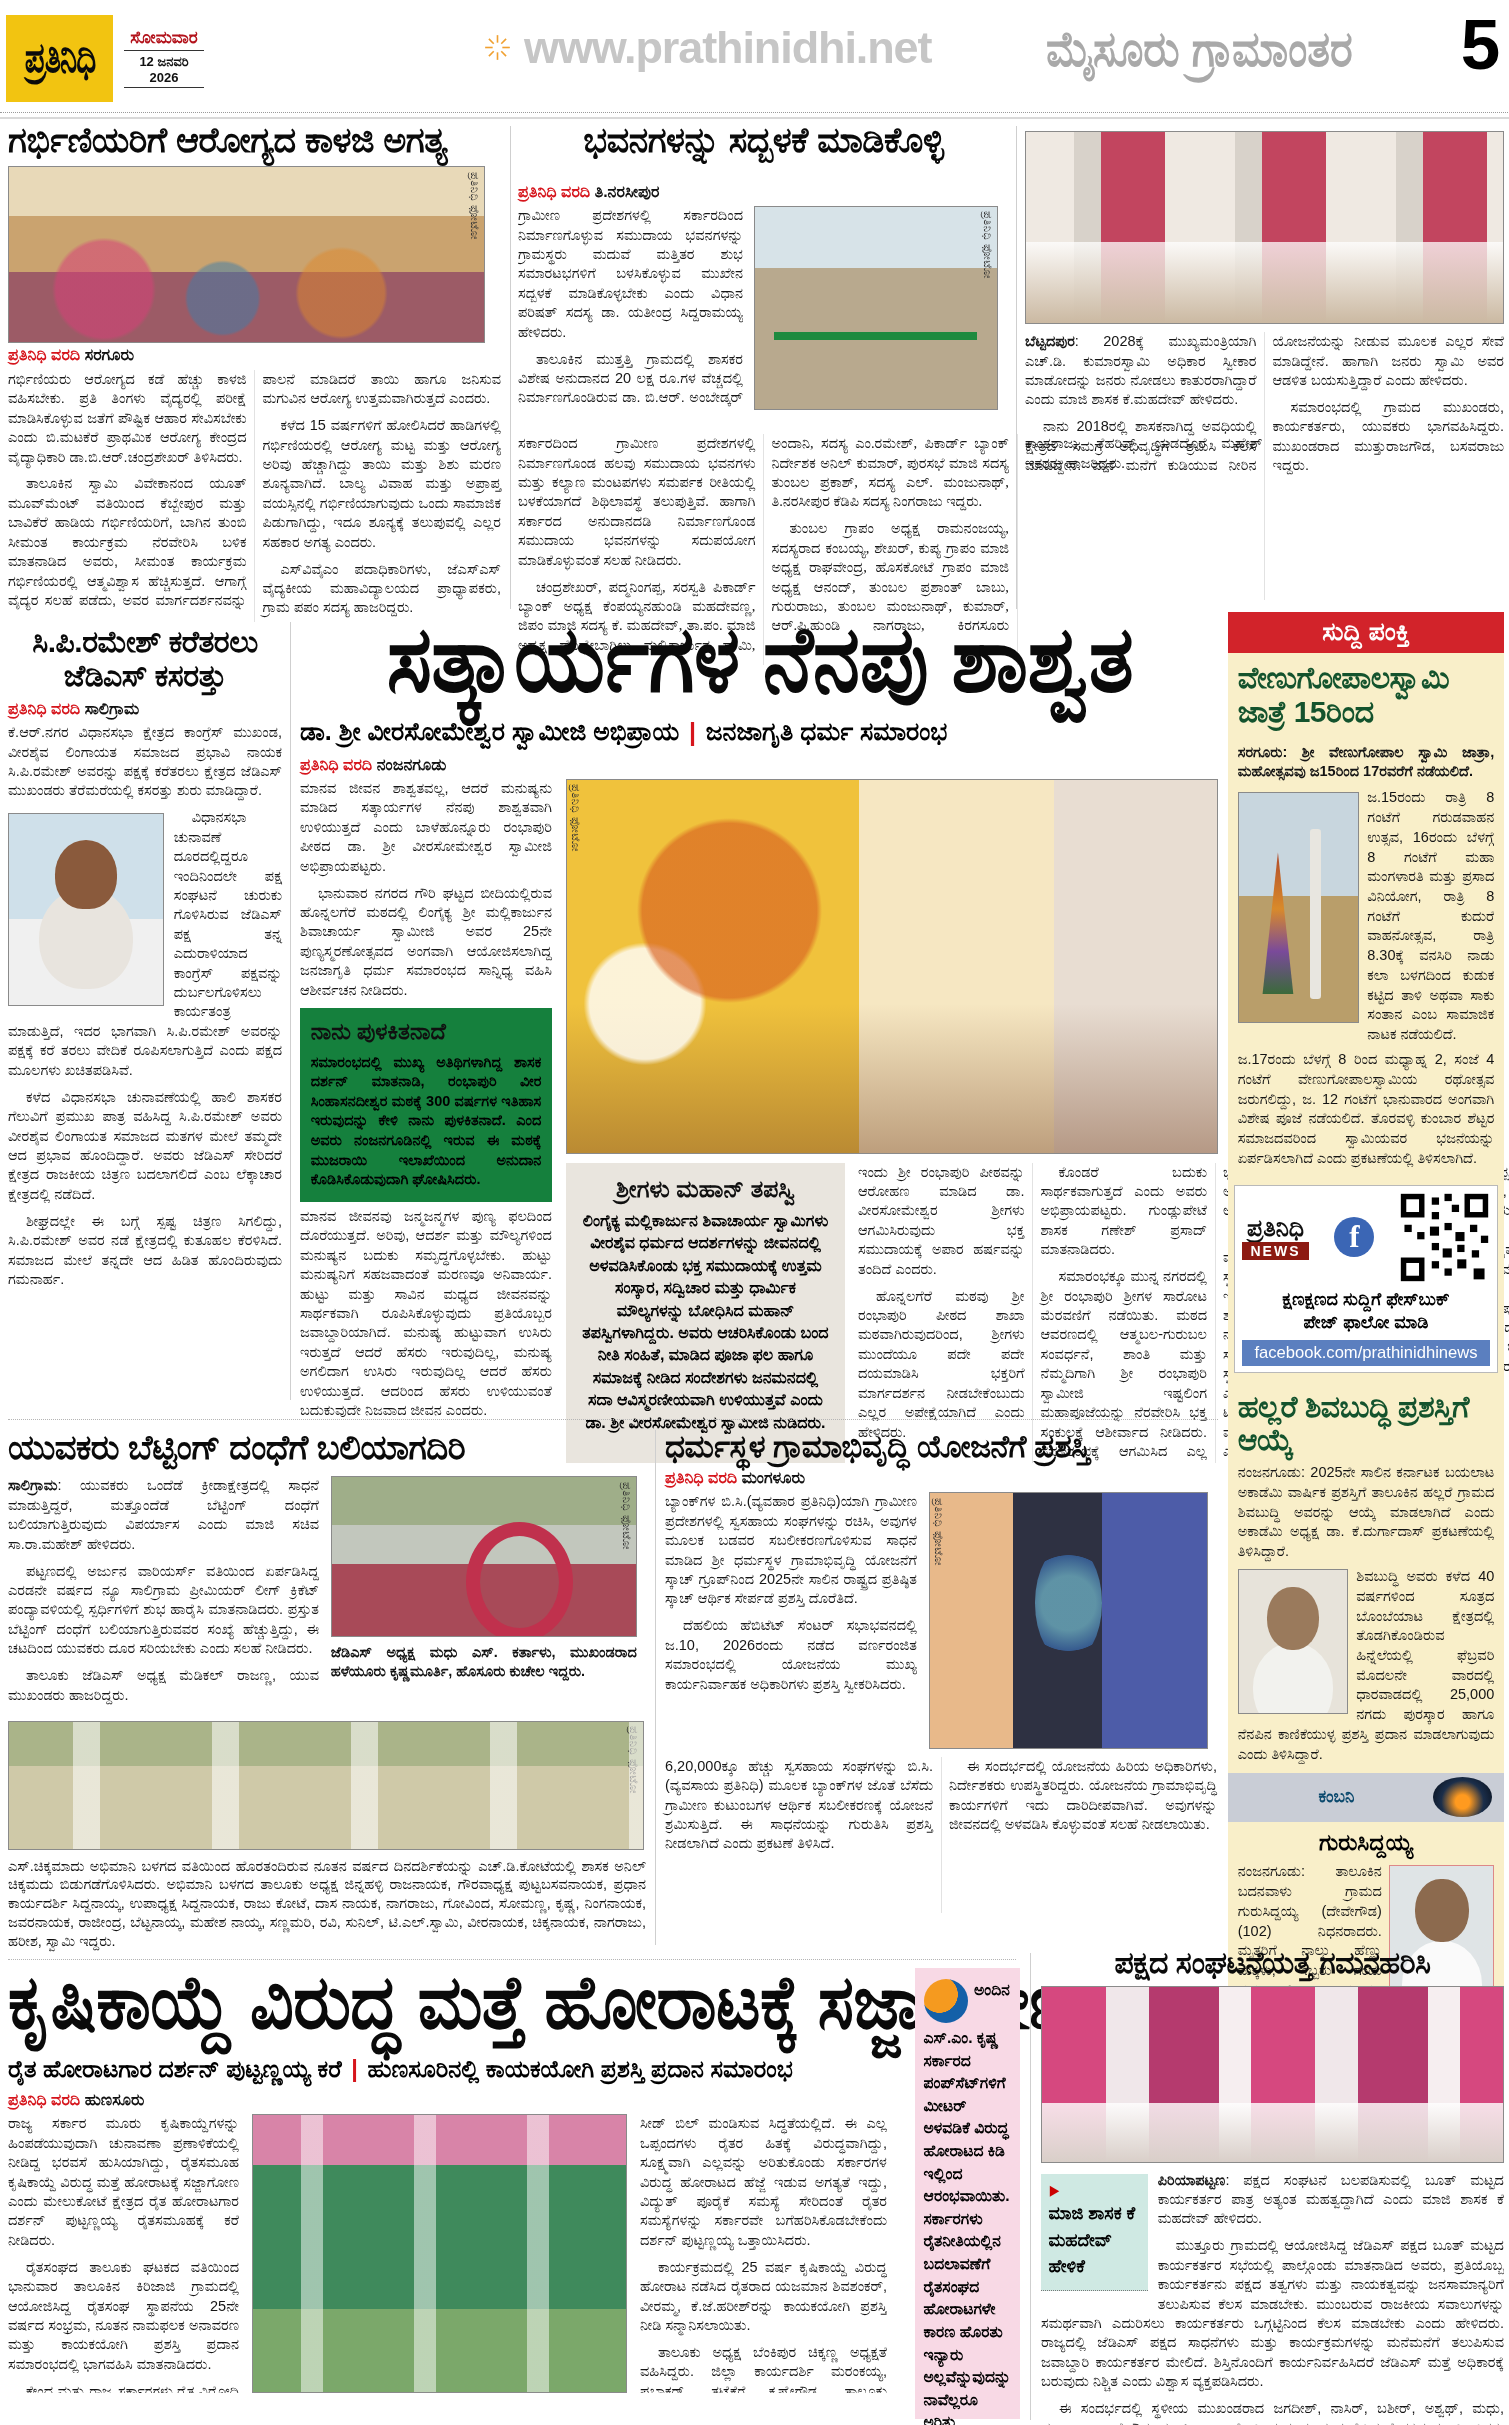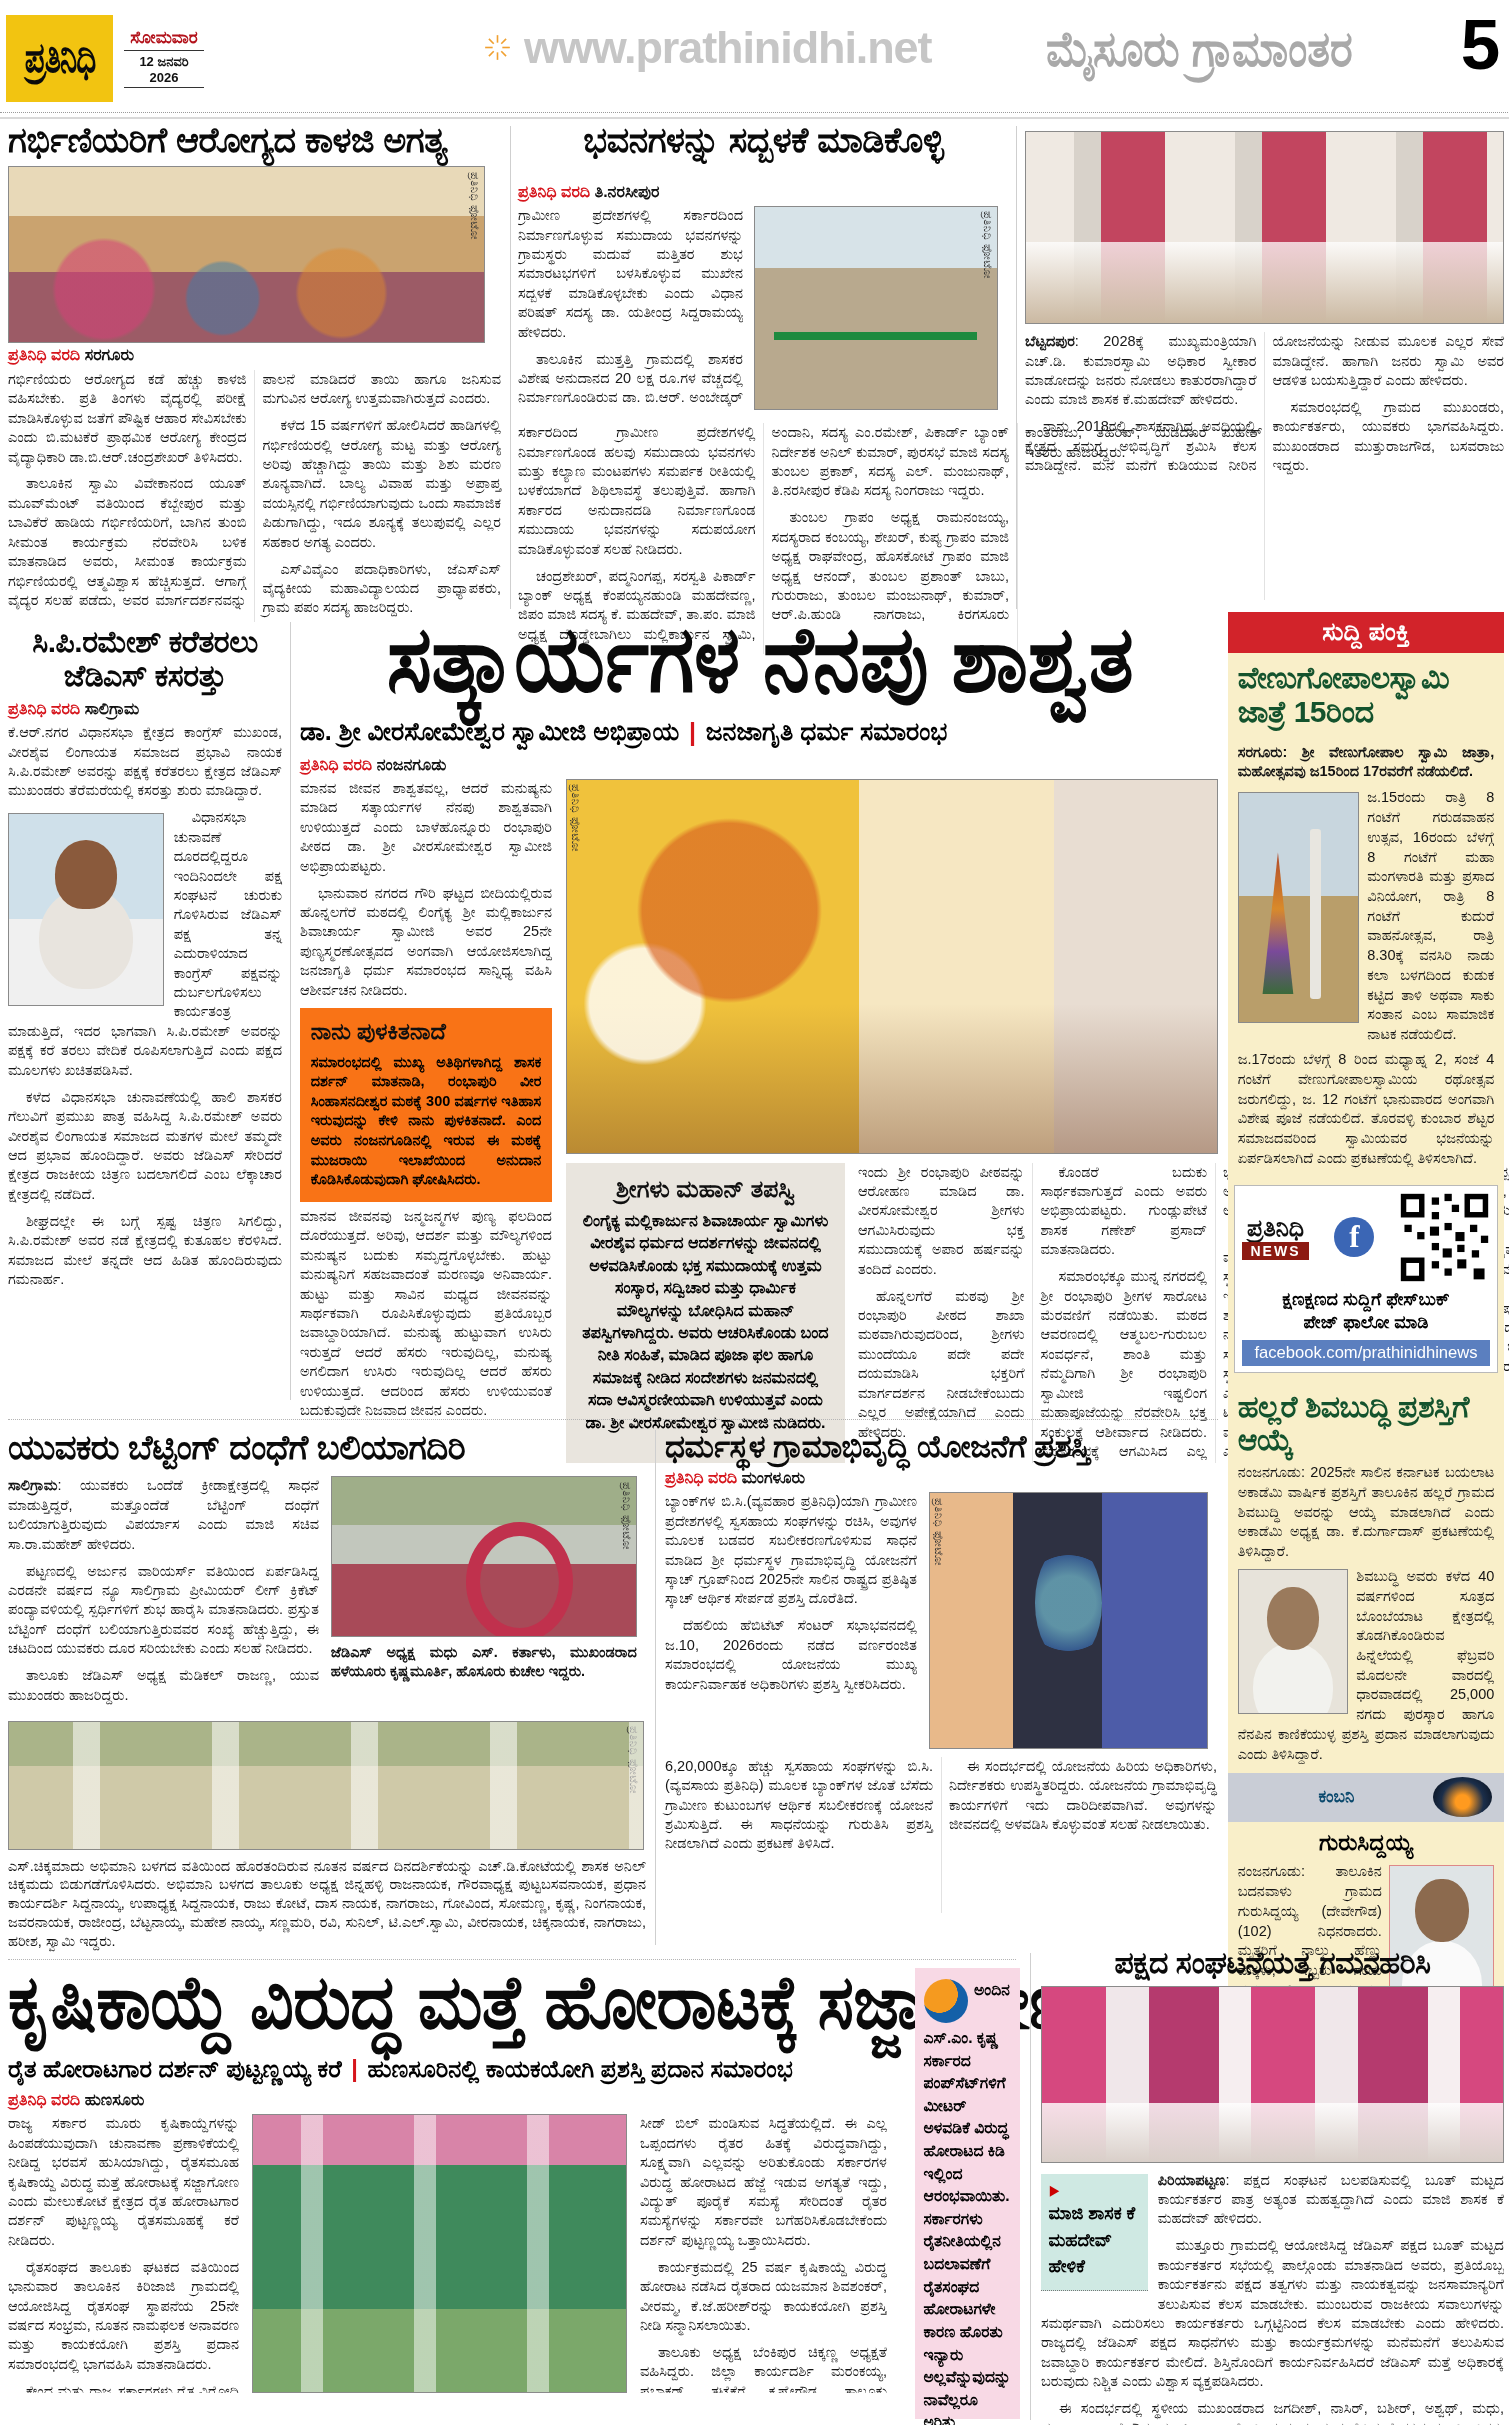--- a/index.html
+++ b/index.html
@@ -30,21 +30,21 @@
   .day-box .day { color:#b3121b; font-weight:bold; font-size:17px; border-bottom:1.1px solid #333; padding-bottom:2.1px; }
   .day-box .date { color:#111; font-weight:bold; font-size:13px; padding-top:3.2px; border-bottom:1.1px solid #333; padding-bottom:2.1px;}
   .site { position:absolute; left:483px; top:21.5px; display:flex; align-items:center; gap:12px; }
   .site .url { font-size:45px; font-weight:bold; color:#c6c6c6; letter-spacing:-1.1px; }
   .edition { position:absolute; left:1046px; top:25px; font-size:43px; font-weight:bold; color:#a9a9a9; transform:scaleY(1.15); }
   .pagenum { position:absolute; right:9.7px; top:4.3px; font-size:71px; font-weight:bold; color:#000; }
   .mast-rule { position:absolute; left:0; top:112px; width:1510px; border-top:1.1px dotted #9a9a9a; }
   .mast-rule2 { position:absolute; left:0; top:117px; width:1510px; border-top:2.7px solid #d9d9d9; }
 
   
-  .q-teal { background:#f97316; padding:11.8px 10.7px; }
+  .q-teal { background:#15803d; padding:11.8px 10.7px; }
   .q-teal h3 { font-size:22.5px; line-height:1.15; margin-bottom:7.5px; color:#101010; }
   .q-teal div { font-size:14.5px; line-height:1.35; font-weight:bold; text-align:justify; }
   .q-gray { background:#e9e5de; padding:13px 14px; text-align:center; }
   .q-gray h3 { font-size:23.6px; margin-bottom:7.5px; color:#101010; }
   .q-gray div { font-size:16px; line-height:1.4; font-weight:bold; }
   .q-pink { background:#f8d9e5; padding:10.7px 8.6px; font-weight:bold; }
   .q-pink .qtext { font-size:15.6px; line-height:1.45; text-align:left; }
   .q-label { background:#cfe9e3; border-bottom:1.6px dotted #777; padding:9.7px 7.5px; }
   .q-label .mark { color:#c00; font-size:14px; }
   .q-label div { font-size:17.7px; font-weight:bold; line-height:1.5; }
@@ -165,21 +165,21 @@
     </div>
     <div style="display:flex; gap:10.7px;">
       <div class="body-txt" style="width:225px; height:204px; overflow:hidden;">
         <p class="nofirst">ಗ್ರಾಮೀಣ ಪ್ರದೇಶಗಳಲ್ಲಿ ಸರ್ಕಾರದಿಂದ ನಿರ್ಮಾಣಗೊಳ್ಳುವ ಸಮುದಾಯ ಭವನಗಳನ್ನು ಗ್ರಾಮಸ್ಥರು ಮದುವೆ ಮತ್ತಿತರ ಶುಭ ಸಮಾರಟಭಗಳಿಗೆ ಬಳಸಿಕೊಳ್ಳುವ ಮುಖೇನ ಸದ್ಬಳಕೆ ಮಾಡಿಕೊಳ್ಳಬೇಕು ಎಂದು ವಿಧಾನ ಪರಿಷತ್ ಸದಸ್ಯ ಡಾ. ಯತೀಂದ್ರ ಸಿದ್ದರಾಮಯ್ಯ ಹೇಳಿದರು.</p>
         <p>ತಾಲೂಕಿನ ಮುತ್ತತ್ತಿ ಗ್ರಾಮದಲ್ಲಿ ಶಾಸಕರ ವಿಶೇಷ ಅನುದಾನದ 20 ಲಕ್ಷ ರೂ.ಗಳ ವೆಚ್ಚದಲ್ಲಿ ನಿರ್ಮಾಣಗೊಂಡಿರುವ ಡಾ. ಬಿ.ಆರ್. ಅಂಬೇಡ್ಕರ್ ಸಮುದಾಯಭವನವನ್ನು ಲೋಕಾರ್ಪಣೆಗೊಳಿಸಿ ಅವರು ಮಾತನಾಡಿದರು.</p>
       </div>
       <div class="photo ph-ribbon" style="width:244px; height:204px;">
         <span class="vcred" style="right:3.2px; top:4.3px;">ಪ್ರತಿನಿಧಿ ಫೋಟೋ</span>
       </div>
     </div>
-    <div class="body-txt cols2" style="height:231px; margin-top:13px;">
+    <div class="body-txt cols2" style="height:231px; margin-top:24px;font-family:Liberation Serif, serif;">
       <p class="nofirst">ಸರ್ಕಾರದಿಂದ ಗ್ರಾಮೀಣ ಪ್ರದೇಶಗಳಲ್ಲಿ ನಿರ್ಮಾಣಗೊಂಡ ಹಲವು ಸಮುದಾಯ ಭವನಗಳು ಮತ್ತು ಕಲ್ಯಾಣ ಮಂಟಪಗಳು ಸಮರ್ಪಕ ರೀತಿಯಲ್ಲಿ ಬಳಕೆಯಾಗದೆ ಶಿಥಿಲಾವಸ್ಥೆ ತಲುಪುತ್ತಿವೆ. ಹಾಗಾಗಿ ಸರ್ಕಾರದ ಅನುದಾನದಡಿ ನಿರ್ಮಾಣಗೊಂಡ ಸಮುದಾಯ ಭವನಗಳನ್ನು ಸದುಪಯೋಗ ಮಾಡಿಕೊಳ್ಳುವಂತೆ ಸಲಹೆ ನೀಡಿದರು.</p>
       <p>ಚಂದ್ರಶೇಖರ್, ಪದ್ಮನಿಂಗಪ್ಪ, ಸರಸ್ವತಿ ಪಿಕಾರ್ಡ್ ಬ್ಯಾಂಕ್ ಅಧ್ಯಕ್ಷ ಕೆಂಪಯ್ಯನಹುಂಡಿ ಮಹದೇವಣ್ಣ, ಜಿಪಂ ಮಾಜಿ ಸದಸ್ಯ ಕೆ. ಮಹದೇವ್, ತಾ.ಪಂ. ಮಾಜಿ ಅಧ್ಯಕ್ಷ ದೊಡ್ಡೇಬಾಗಿಲು ಮಲ್ಲಿಕಾರ್ಜುನ ಸ್ವಾಮಿ, ಅಂದಾನಿ, ಸದಸ್ಯ ಎಂ.ರಮೇಶ್, ಪಿಕಾರ್ಡ್ ಬ್ಯಾಂಕ್ ನಿರ್ದೇಶಕ ಅನಿಲ್ ಕುಮಾರ್, ಪುರಸಭೆ ಮಾಜಿ ಸದಸ್ಯ ತುಂಬಲ ಪ್ರಕಾಶ್, ಸದಸ್ಯ ಎಲ್. ಮಂಜುನಾಥ್, ತಿ.ನರಸೀಪುರ ಕೆಡಿಪಿ ಸದಸ್ಯ ನಿಂಗರಾಜು ಇದ್ದರು.</p>
       <p>ತುಂಬಲ ಗ್ರಾಪಂ ಅಧ್ಯಕ್ಷ ರಾಮನಂಜಯ್ಯ, ಸದಸ್ಯರಾದ ಕಂಬಯ್ಯ, ಶೇಖರ್, ಕುಪ್ಯ ಗ್ರಾಪಂ ಮಾಜಿ ಅಧ್ಯಕ್ಷ ರಾಘವೇಂದ್ರ, ಹೊಸಕೋಟೆ ಗ್ರಾಪಂ ಮಾಜಿ ಅಧ್ಯಕ್ಷ ಆನಂದ್, ತುಂಬಲ ಪ್ರಶಾಂತ್ ಬಾಬು, ಗುರುರಾಜು, ತುಂಬಲ ಮಂಜುನಾಥ್, ಕುಮಾರ್, ಆರ್.ಪಿ.ಹುಂಡಿ ನಾಗರಾಜು, ಕಿರಗಸೂರು ಕಾಂತರಾಜು, ತೆಹರಿವ್, ಯಡದೊರೆ ಮಹೇಶ್ ಇತರರು ಹಾಜರಿದ್ದರು.</p>
     </div>
   </section>
 
   <section class="abs" style="left:1025px; top:122px; width:479px; height:488px;">
     <div class="photo ph-stage" style="width:479px; height:193px; margin-top:8.6px;">
       
     </div>

